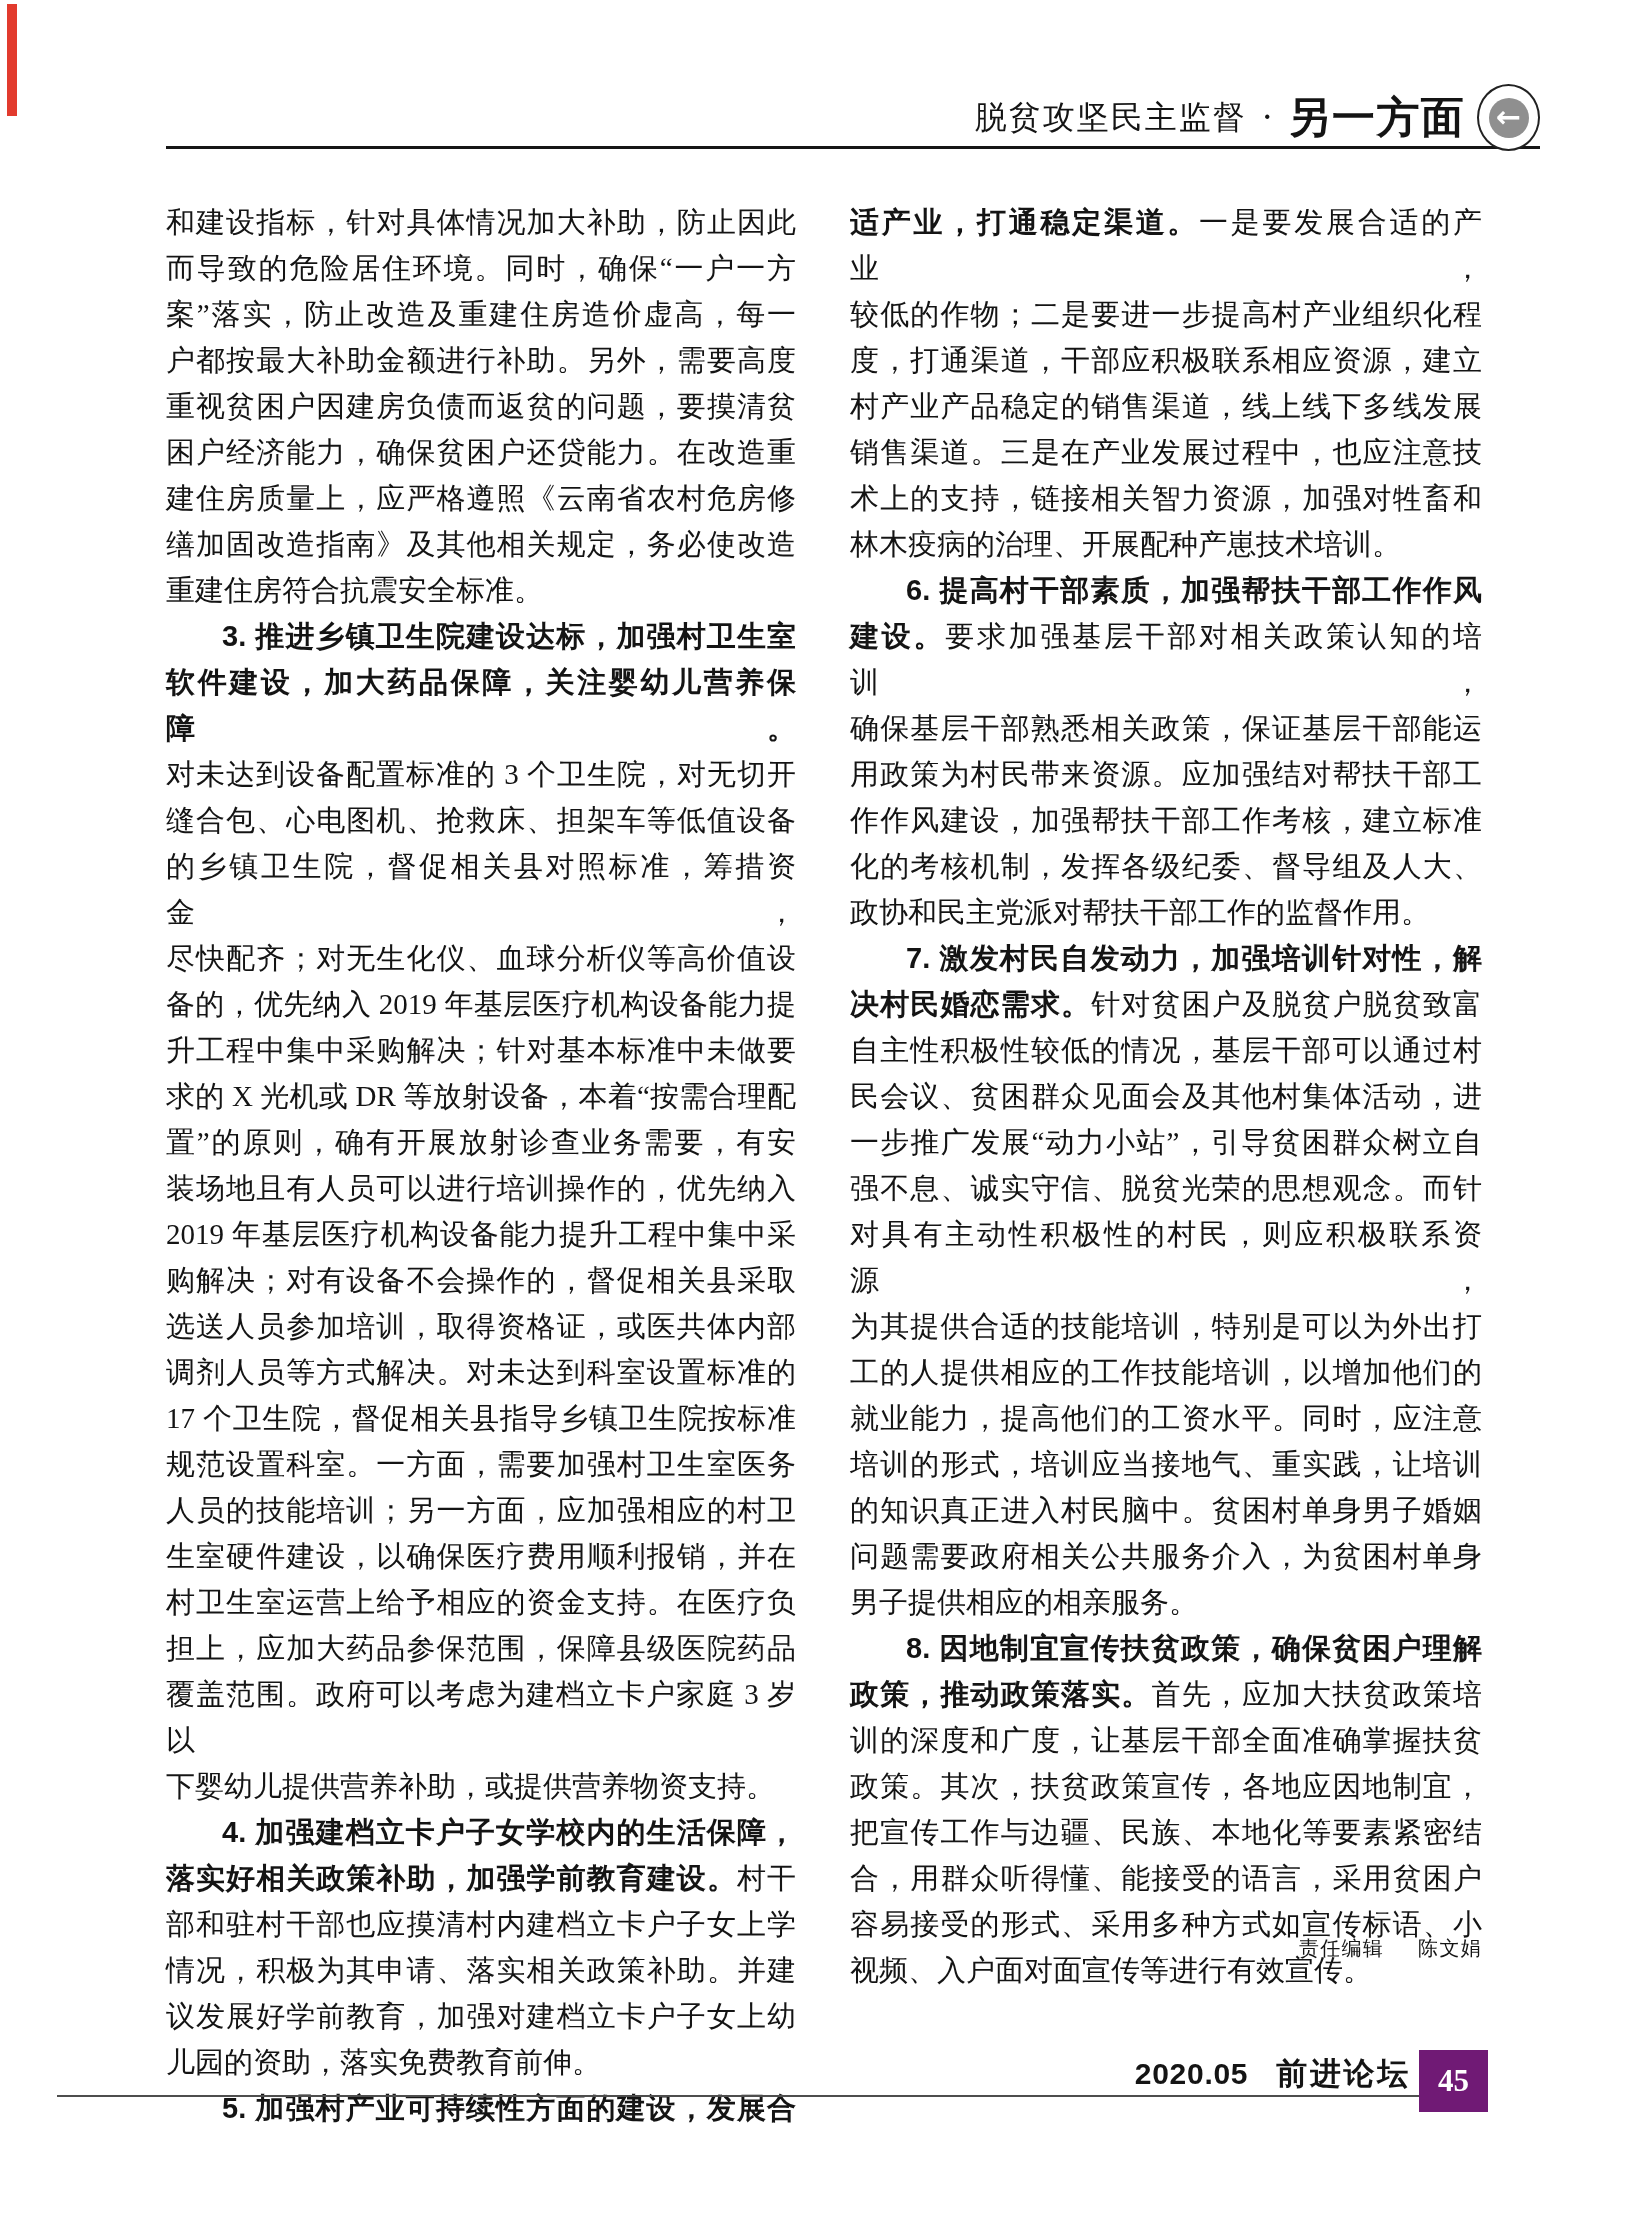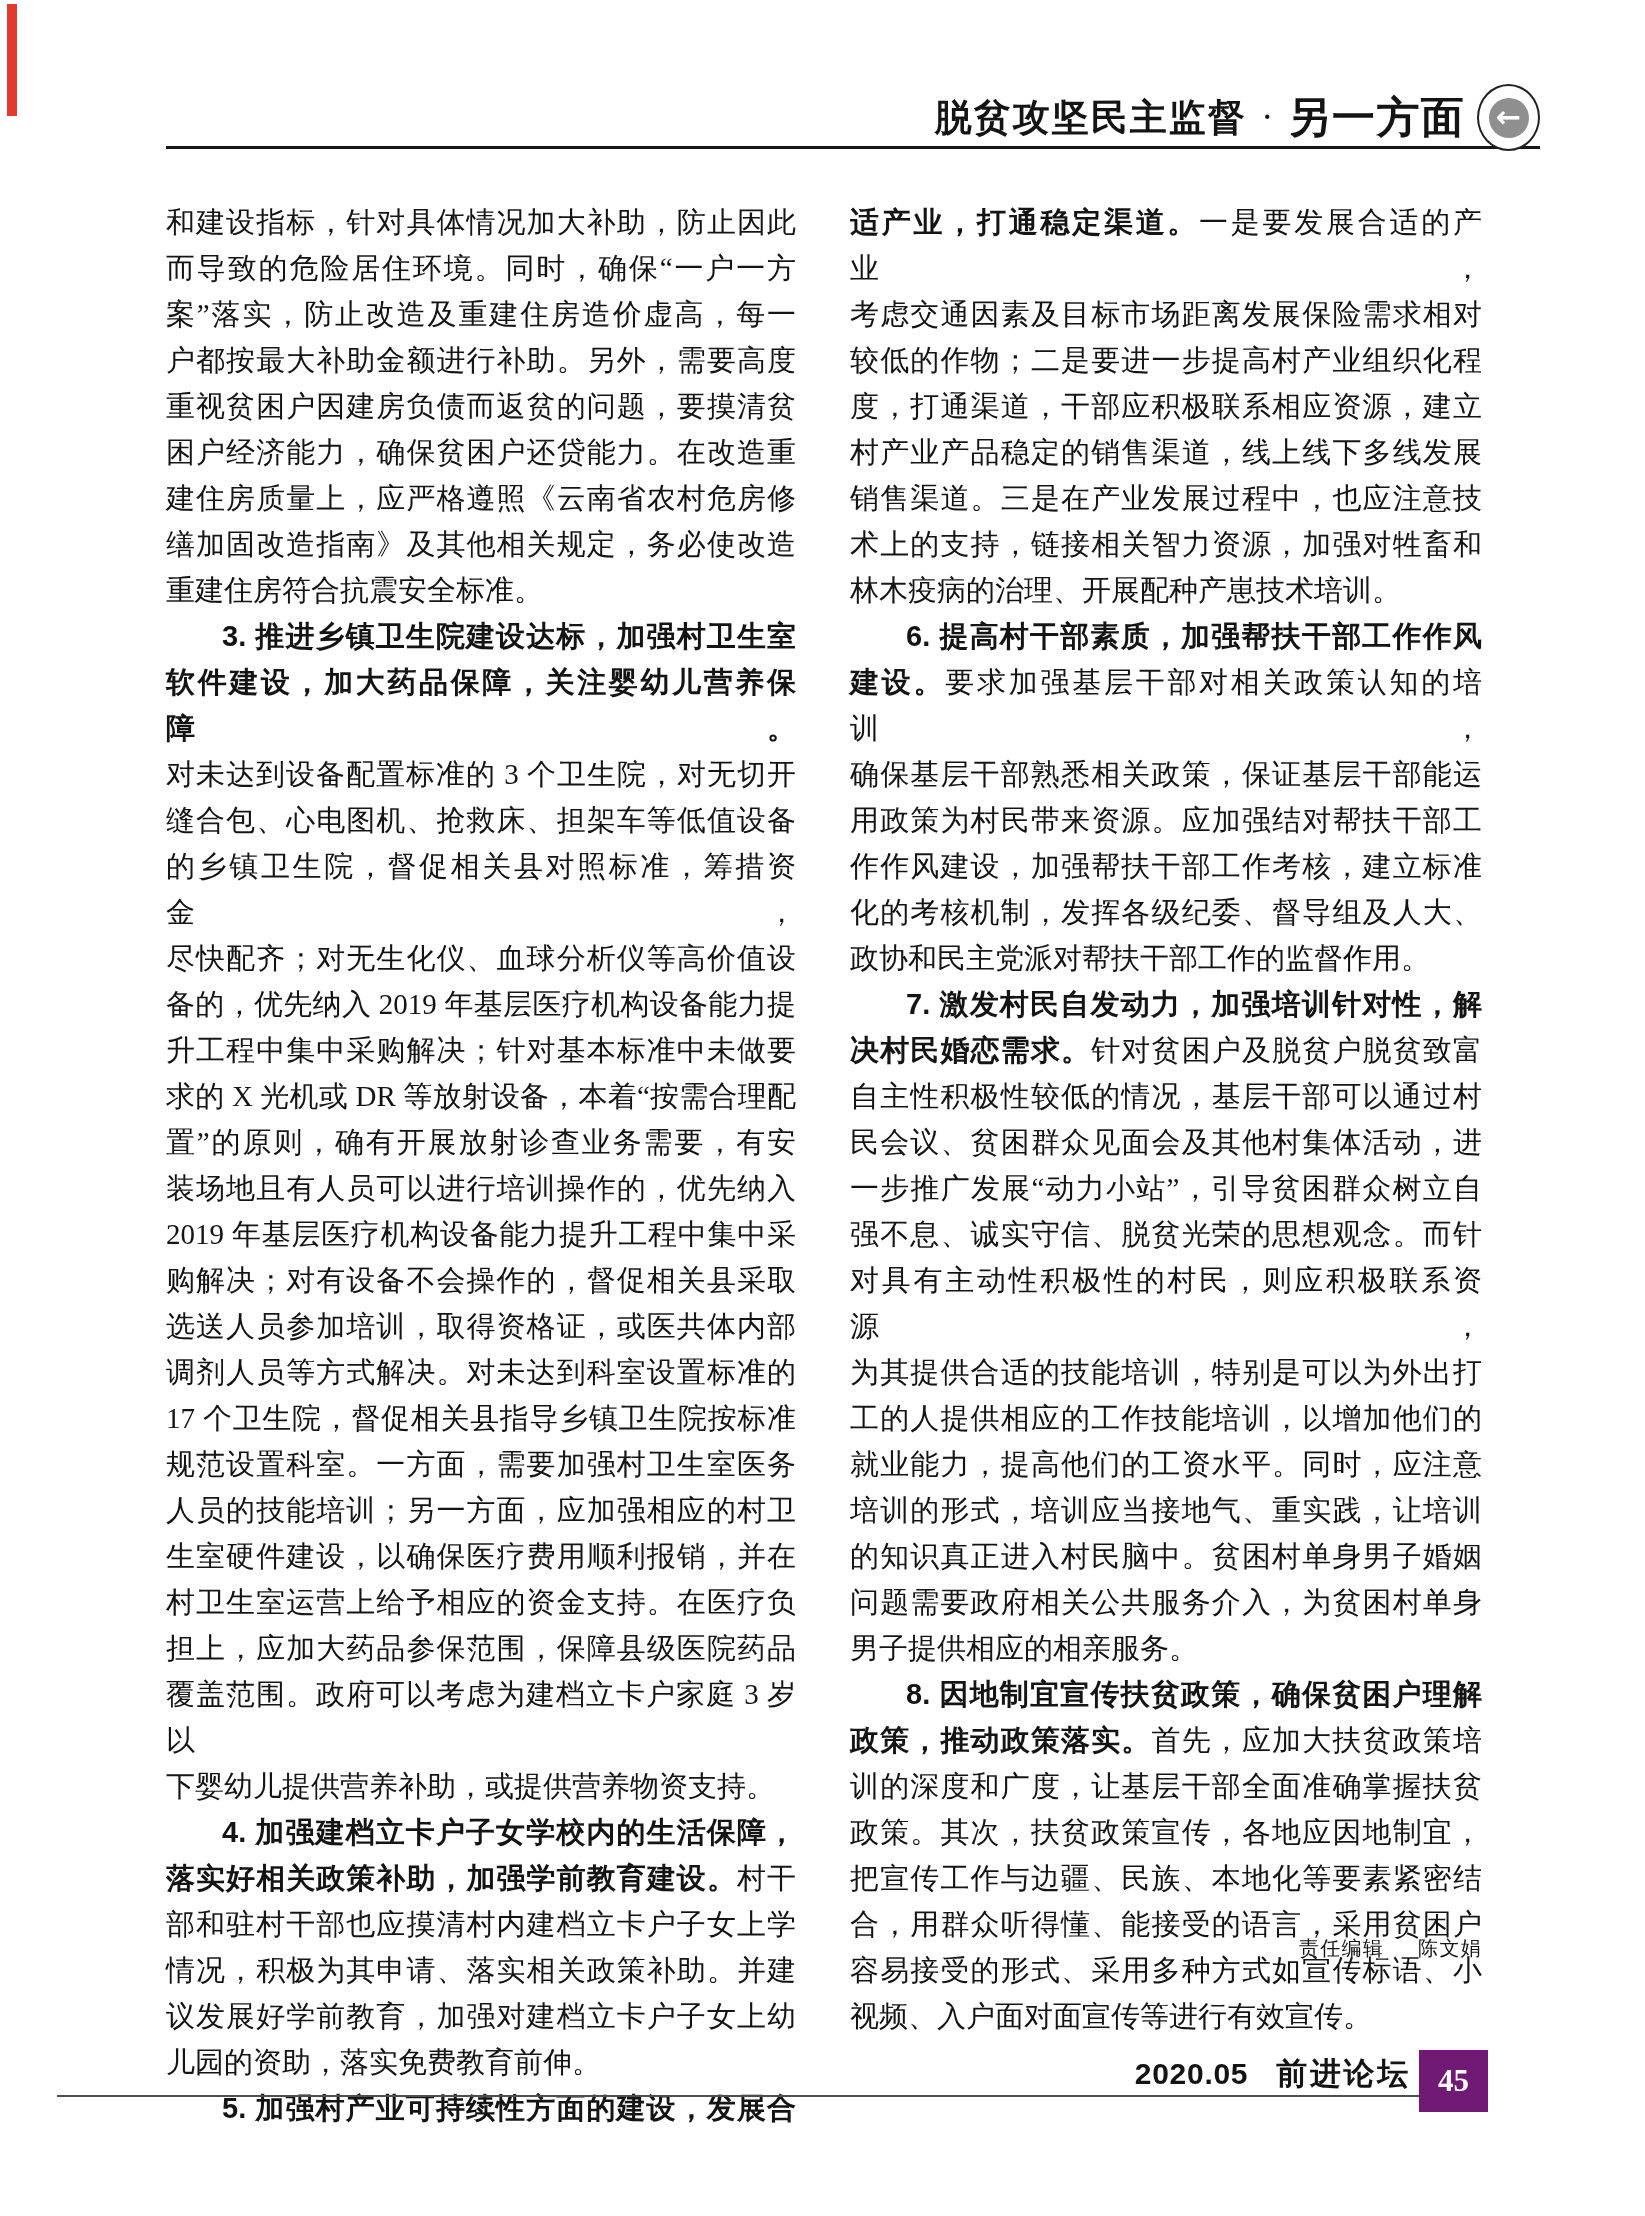--- a/index.html
+++ b/index.html
@@ -1,21 +1,21 @@
 <!DOCTYPE html>
 <html style="font-size:10.7px"><head>
 <meta charset="utf-8">
 <style>
   html,body{margin:0;padding:0;background:#e8e8e8;}
   .page{position:relative;width:1645px;height:2216px;background:#ffffff;overflow:hidden;
         font-family:"Liberation Serif","DejaVu Serif",serif;color:#141414;}
   .red-bar{position:absolute;left:6.7px;top:4px;width:10px;height:112px;background:#e23b2e;}
   .hdr{position:absolute;left:166px;right:105px;top:86px;height:63px;
        display:flex;justify-content:flex-end;align-items:center;gap:12px;}
-  .hdr .sect{font-size:37px;letter-spacing:2px;font-weight:700;}
+  .hdr .sect{font-size:32px;letter-spacing:2px;font-weight:400;}
   .hdr .dot{font-size:27px;font-weight:700;margin:0 4px;}
   .hdr .colname{font-size:43px;font-weight:900;letter-spacing:1.3px;
        font-family:"Liberation Sans","DejaVu Sans",sans-serif;}
   .hdr-rule{position:absolute;left:166px;top:146px;width:1374px;height:2.7px;background:#161616;}
   .logo{position:relative;width:59px;height:63px;border:2px solid #222;border-radius:50%;
         display:flex;align-items:center;justify-content:center;background:#fff;z-index:2;}
   .logo .inner{width:40px;height:40px;border-radius:50%;background:#8f8f8f;
         display:flex;align-items:center;justify-content:center;}
   .logo .arr{color:#fff;font-size:30px;font-weight:700;line-height:1;
         font-family:"DejaVu Sans","Liberation Sans",sans-serif;transform:translateY(-1.3px);}
@@ -93,21 +93,20 @@
       <div class="tline indent"><span class="bold">4. 加强建档立卡户子女学校内的生活保障，</span></div>
       <div class="tline"><span class="bold">落实好相关政策补助，加强学前教育建设。</span><span>村干</span></div>
       <div class="tline"><span>部和驻村干部也应摸清村内建档立卡户子女上学</span></div>
       <div class="tline"><span>情况，积极为其申请、落实相关政策补助。并建</span></div>
       <div class="tline"><span>议发展好学前教育，加强对建档立卡户子女上幼</span></div>
       <div class="tline end"><span>儿园的资助，落实免费教育前伸。</span></div>
       <div class="tline indent"><span class="bold">5. 加强村产业可持续性方面的建设，发展合</span></div>
     </div>
   <div class="col col-right" id="col-right">
       <div class="tline"><span class="bold">适产业，打通稳定渠道。</span><span>一是要发展合适的产业，</span></div>
-      <div class="tline"><span>考虑交通因素及目标市场距离发展保险需求相对</span></div>
       <div class="tline"><span>较低的作物；二是要进一步提高村产业组织化程</span></div>
       <div class="tline"><span>度，打通渠道，干部应积极联系相应资源，建立</span></div>
       <div class="tline"><span>村产业产品稳定的销售渠道，线上线下多线发展</span></div>
       <div class="tline"><span>销售渠道。三是在产业发展过程中，也应注意技</span></div>
       <div class="tline"><span>术上的支持，链接相关智力资源，加强对牲畜和</span></div>
       <div class="tline end"><span>林木疫病的治理、开展配种产崽技术培训。</span></div>
       <div class="tline indent"><span class="bold">6. 提高村干部素质，加强帮扶干部工作作风</span></div>
       <div class="tline"><span class="bold">建设。</span><span>要求加强基层干部对相关政策认知的培训，</span></div>
       <div class="tline"><span>确保基层干部熟悉相关政策，保证基层干部能运</span></div>
       <div class="tline"><span>用政策为村民带来资源。应加强结对帮扶干部工</span></div>

